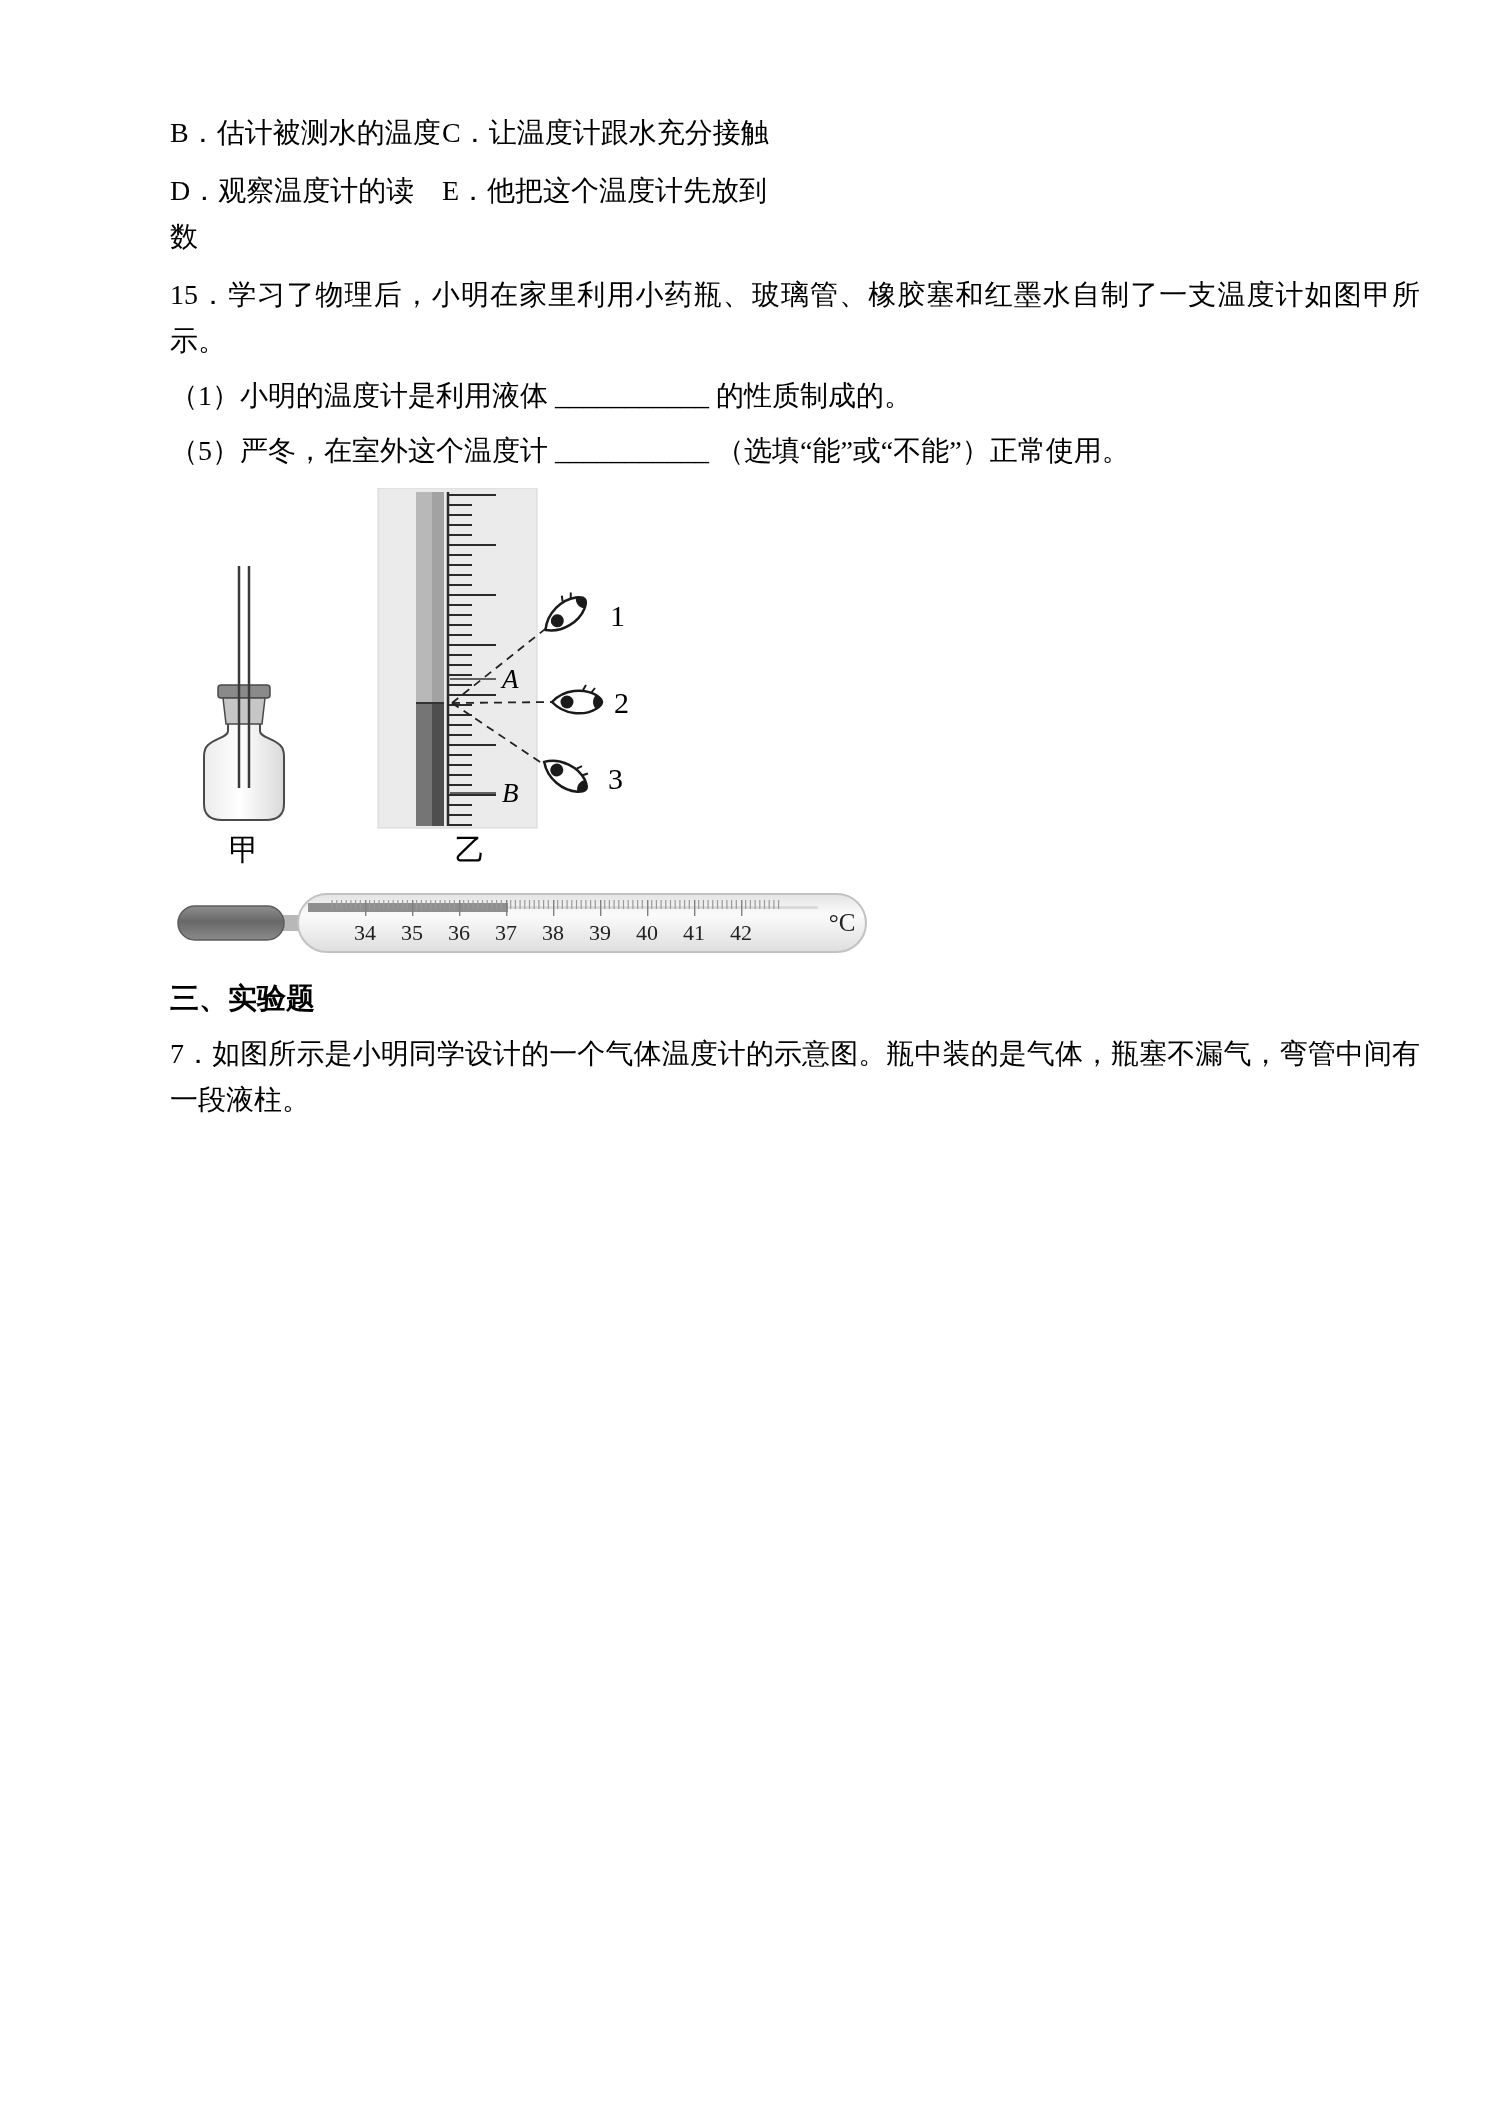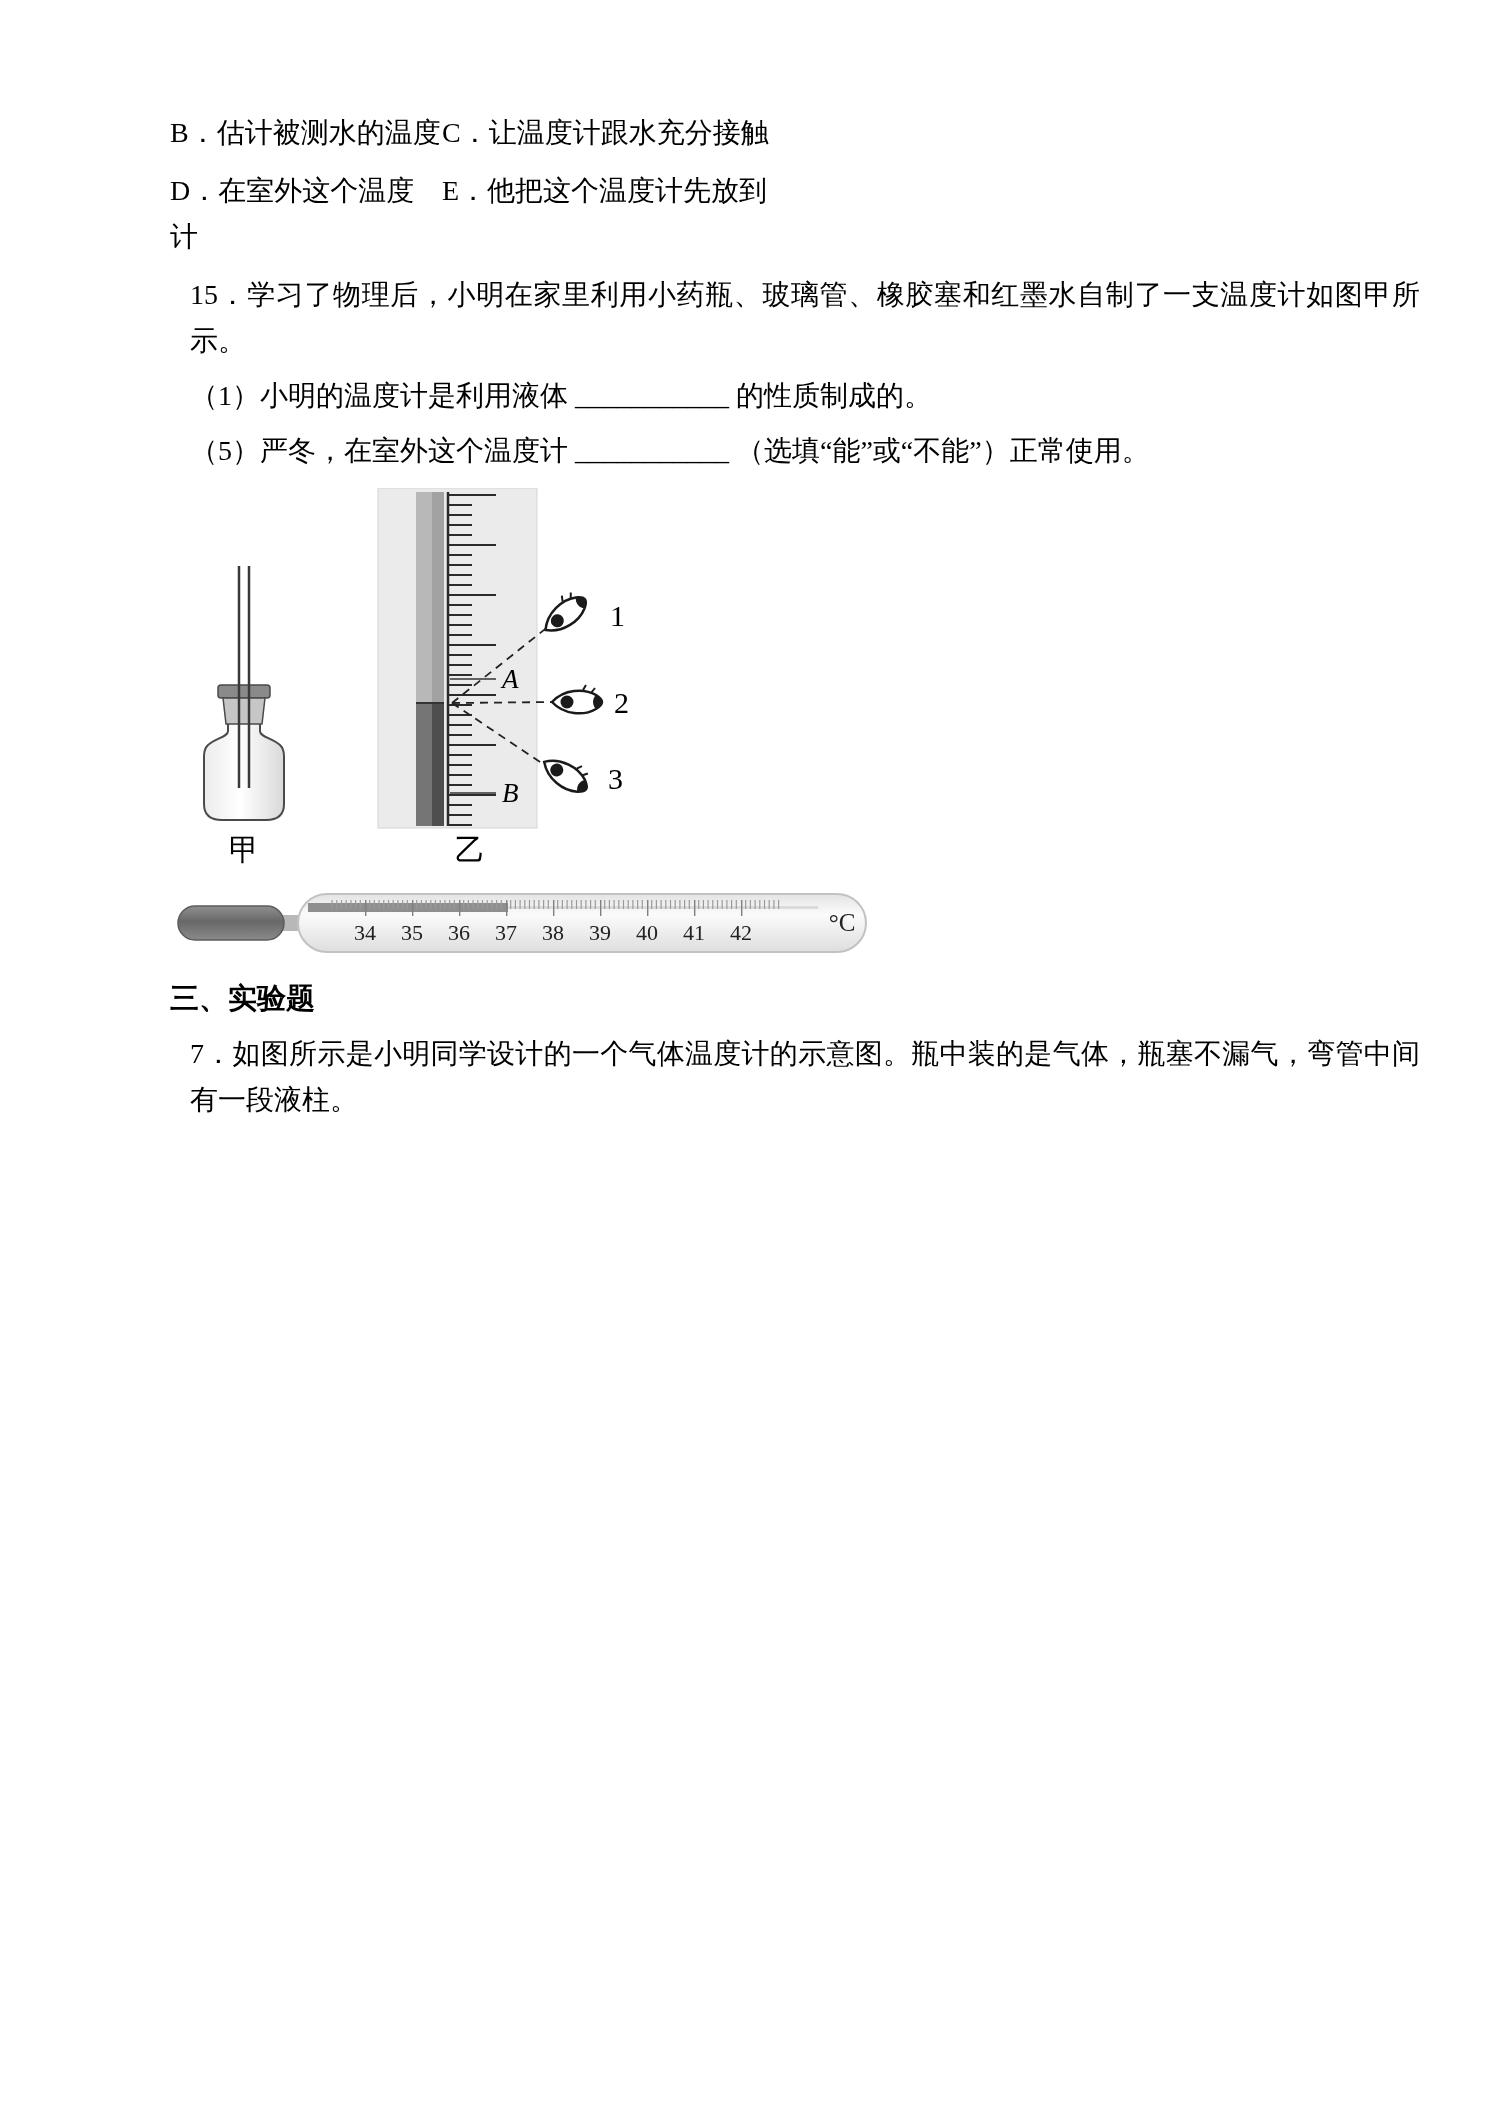--- a/index.html
+++ b/index.html
@@ -18,21 +18,20 @@
     overflow: hidden;
   }
   .opt-row { display: flex; margin-bottom: 12px; }
   .opt { display: inline-block; font-size: 28px; line-height: 46px; }
   .opt.first { width: 272px; }
   p.para {
     font-size: 28px;
     line-height: 46px;
     text-align: justify;
     margin-bottom: 9px;
-    margin-left: 20px;
   }
   p.para.q-start { margin-top: 6px; }
   .section-title {
     font-size: 29px;
     font-weight: bold;
     line-height: 46px;
     margin: 12px 0 10px 0;
   }
   svg.figure { display: block; }
   svg.figure text { font-family: "Liberation Serif", "DejaVu Serif", serif; }
@@ -42,21 +41,21 @@
 </head>
 <body>
 
 <div class="page">
 
   <div class="opt-row">
     <span class="opt first">B．估计被测水的温度</span>
     <span class="opt">C．让温度计跟水充分接触</span>
   </div>
   <div class="opt-row">
-    <span class="opt first">D．在室外这个温度计</span>
+    <span class="opt first">D．观察温度计的读数</span>
     <span class="opt">E．他把这个温度计先放到</span>
   </div>
 
   <p class="para q-start">15．学习了物理后，小明在家里利用小药瓶、玻璃管、橡胶塞和红墨水自制了一支温度计如图甲所示。</p>
   <p class="para">（1）小明的温度计是利用液体 ___________ 的性质制成的。</p>
   <p class="para">（5）严冬，在室外这个温度计 ___________ （选填“能”或“不能”）正常使用。</p>
 
   <svg id="figure15" class="figure" width="1148" height="390" viewBox="0 0 1148 390">
     <defs>
       <linearGradient id="bottle-grad" x1="0" y1="0" x2="1" y2="0">

